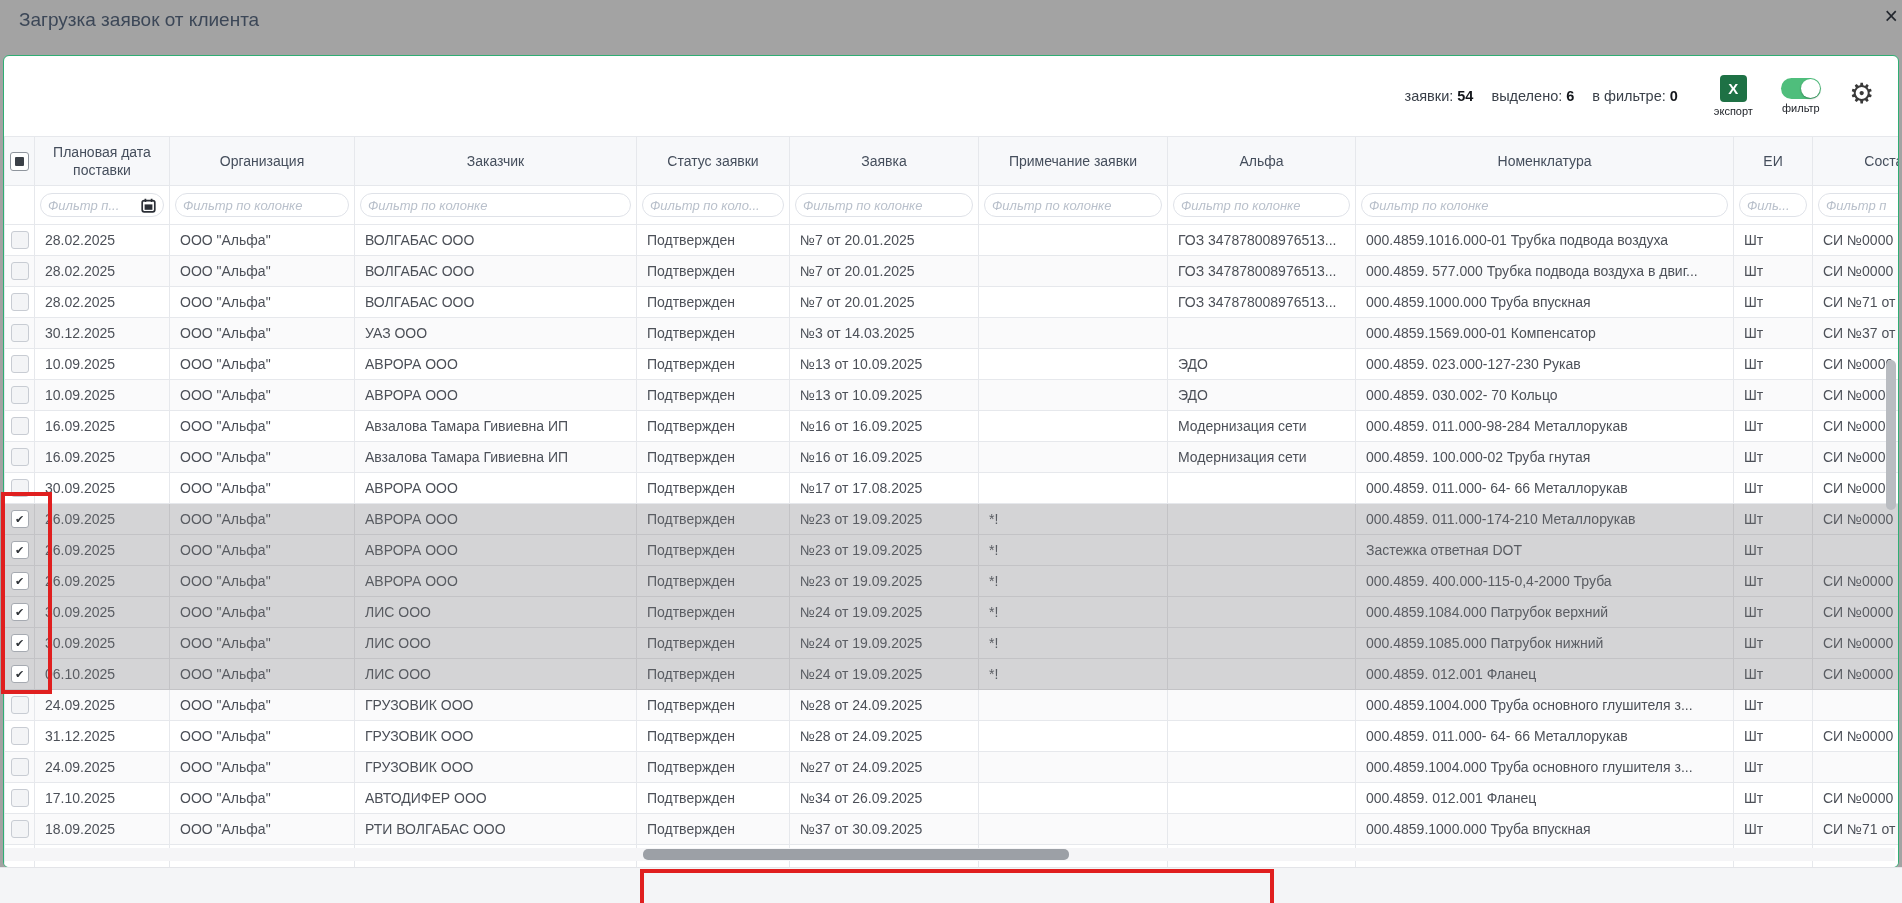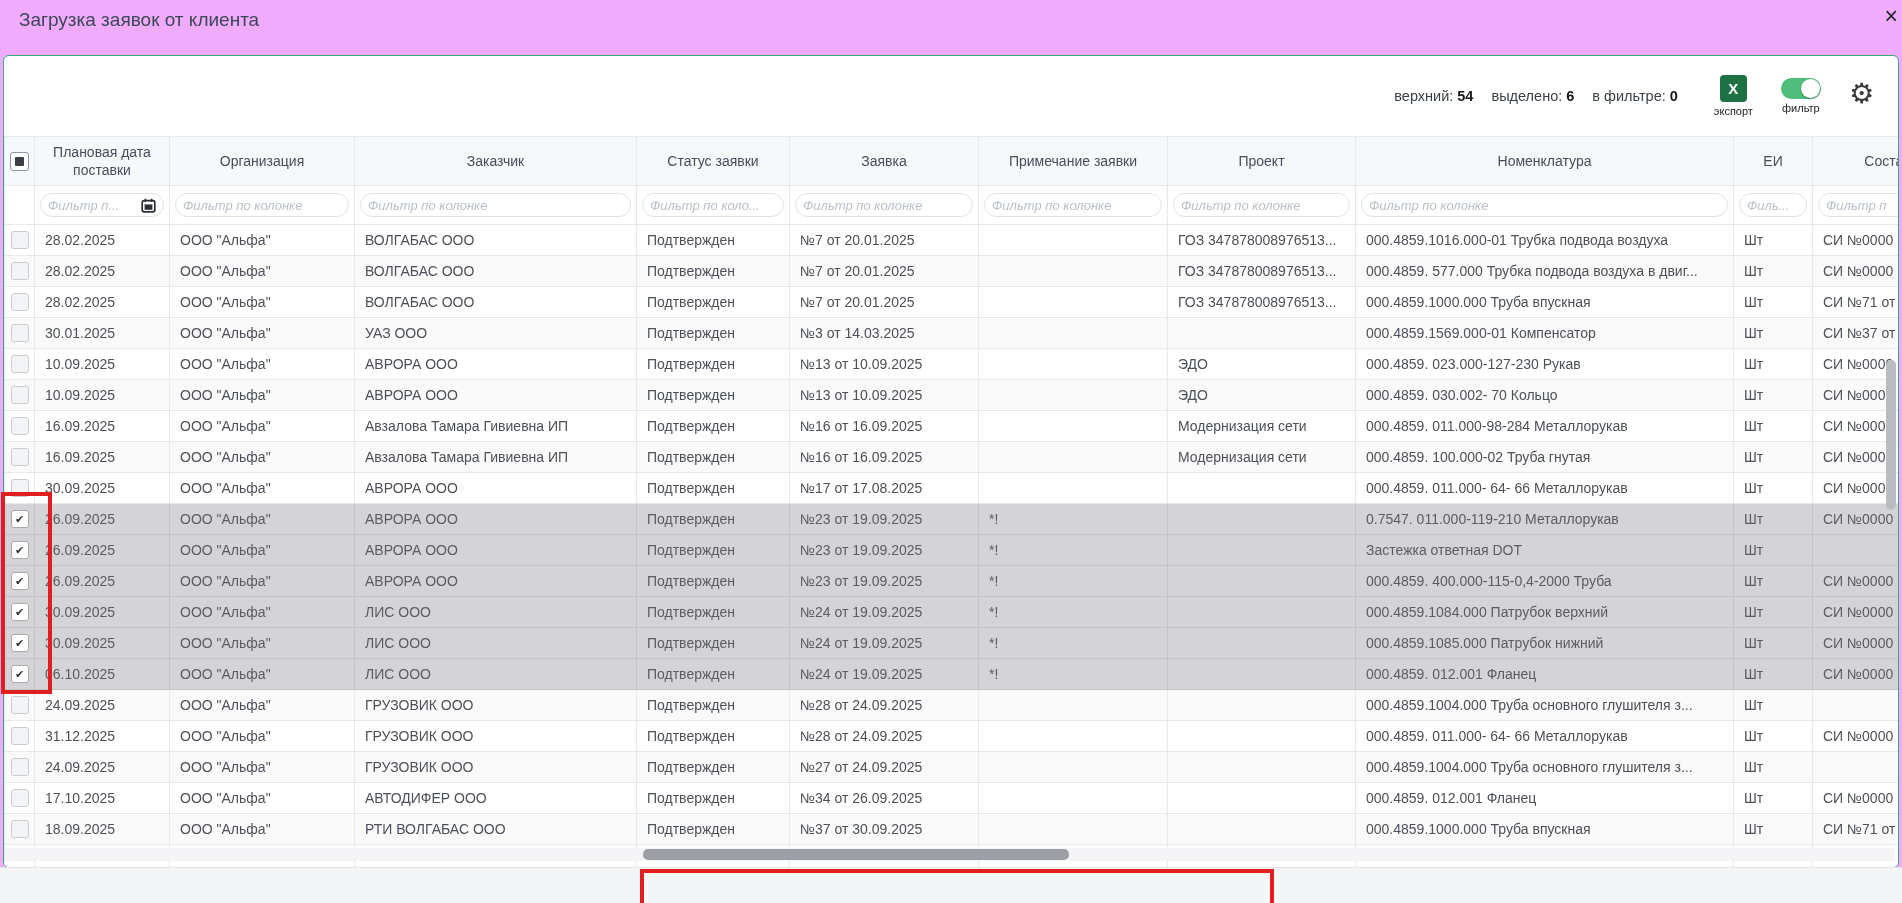--- a/index.html
+++ b/index.html
@@ -1,16 +1,16 @@
 <!DOCTYPE html>
 <html><head>
 <meta charset="utf-8">
 <style>
   html,body{margin:0;padding:0;background:#fff;}
-  .stage{position:relative;width:1902px;height:903px;background:#f0abfc;overflow:hidden;
+  .stage{position:relative;width:1902px;height:903px;background:#a3a3a3;overflow:hidden;
          font-family:"Liberation Sans","DejaVu Sans",sans-serif;}
   .dialog-title{position:absolute;left:19px;top:9px;font-size:19px;color:#3c4757;}
   .close{position:absolute;right:4px;top:5px;font-size:23px;color:#23272e;line-height:1;cursor:pointer;}
   .panel{position:absolute;left:3px;top:55px;width:1894px;height:811px;border:1px solid #2fae74;
          border-radius:6px;overflow:hidden;background:#fff;}
   .toolbar{position:absolute;top:0;left:0;right:0;height:80px;display:flex;align-items:center;
            justify-content:flex-end;gap:28px;padding-right:24px;}
   .stats{display:flex;gap:18px;font-size:14.5px;color:#3a4049;margin-right:8px;}
   .stats b{color:#14171c;margin-left:4px;margin-top:28px;}
   .tool{display:flex;flex-direction:column;align-items:center;gap:3px;cursor:pointer;}
@@ -57,21 +57,21 @@
 <body>
 
 <div class="stage">
 
   <div class="dialog-title">Загрузка заявок от клиента</div>
   <div class="close">×</div>
 
   <div class="panel">
     <div class="toolbar">
       <div class="stats">
-        <span><span>верхний:</span><b>54</b></span>
+        <span><span>заявки:</span><b>54</b></span>
         <span><span>выделено:</span><b>6</b></span>
         <span><span>в фильтре:</span><b>0</b></span>
       </div>
       <div class="tool">
         <div class="xicon">X</div>
         <div class="tool-label">экспорт</div>
       </div>
       <div class="tool">
         <div class="switch">
             <div class="knob"></div>
@@ -101,21 +101,21 @@
               <div class="cb-head">
                 <div class="inner"></div>
               </div>
             </th>
             <th class="hdr">Плановая дата поставки</th>
             <th class="hdr">Организация</th>
             <th class="hdr">Заказчик</th>
             <th class="hdr">Статус заявки</th>
             <th class="hdr">Заявка</th>
             <th class="hdr">Примечание заявки</th>
-            <th class="hdr">Проект</th>
+            <th class="hdr">Альфа</th>
             <th class="hdr">Номенклатура</th>
             <th class="hdr">ЕИ</th>
             <th class="hdr">Состав</th>
           </tr>
         <tr id="flt-row" class="frow">
             <td class="cb"></td>
             <td>
               <div class="finput">
                 <span class="ph">Фильтр п...</span>
                 <svg width="15" height="15" viewBox="0 0 15 15">
@@ -216,21 +216,21 @@
             <td></td>
             <td>ГОЗ 347878008976513...</td>
             <td>000.4859.1000.000 Труба впускная</td>
             <td>Шт</td>
             <td>СИ №71 от</td>
           </tr>
           <tr>
             <td class="cb">
               <div class="cbx"></div>
             </td>
-            <td>30.01.2025</td>
+            <td>30.12.2025</td>
             <td>ООО "Альфа"</td>
             <td>УАЗ ООО</td>
             <td>Подтвержден</td>
             <td>№3 от 14.03.2025</td>
             <td></td>
             <td></td>
             <td>000.4859.1569.000-01 Компенсатор</td>
             <td>Шт</td>
             <td>СИ №37 от</td>
           </tr>
@@ -313,21 +313,21 @@
             <td class="cb">
               <div class="cbx on">✔</div>
             </td>
             <td>26.09.2025</td>
             <td>ООО "Альфа"</td>
             <td>АВРОРА ООО</td>
             <td>Подтвержден</td>
             <td>№23 от 19.09.2025</td>
             <td>*!</td>
             <td></td>
-            <td>0.7547. 011.000-119-210 Металлорукав</td>
+            <td>000.4859. 011.000-174-210 Металлорукав</td>
             <td>Шт</td>
             <td>СИ №0000</td>
           </tr>
           <tr class="sel">
             <td class="cb">
               <div class="cbx on">✔</div>
             </td>
             <td>26.09.2025</td>
             <td>ООО "Альфа"</td>
             <td>АВРОРА ООО</td>

